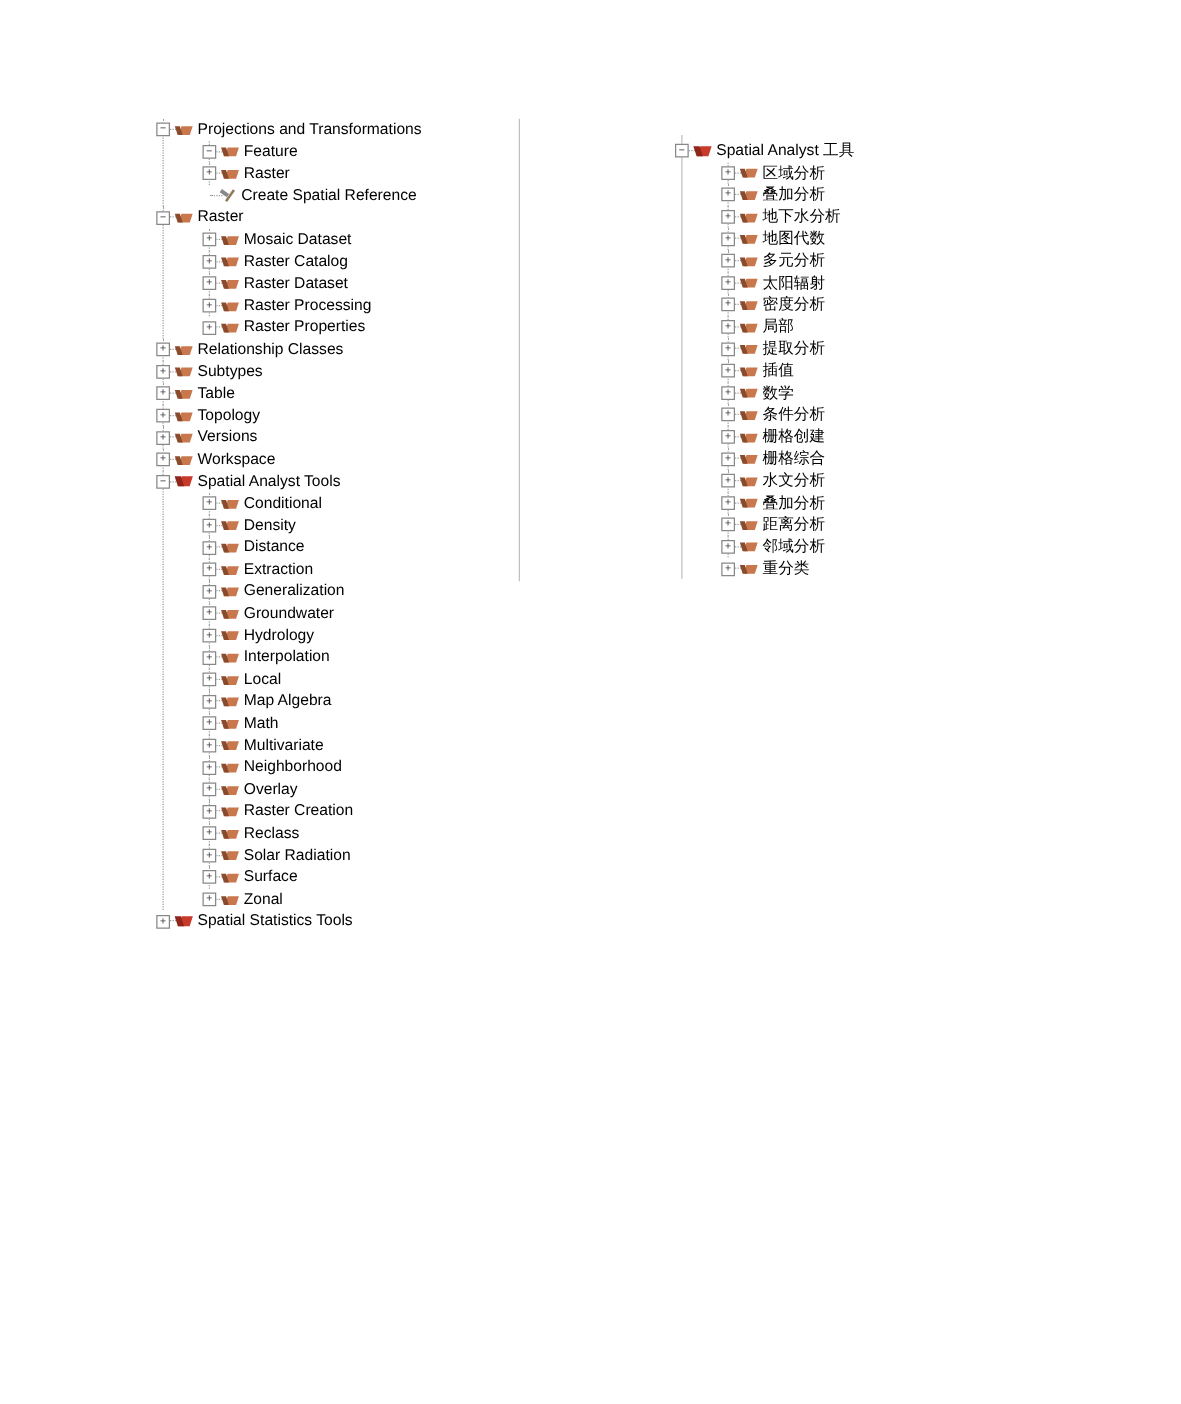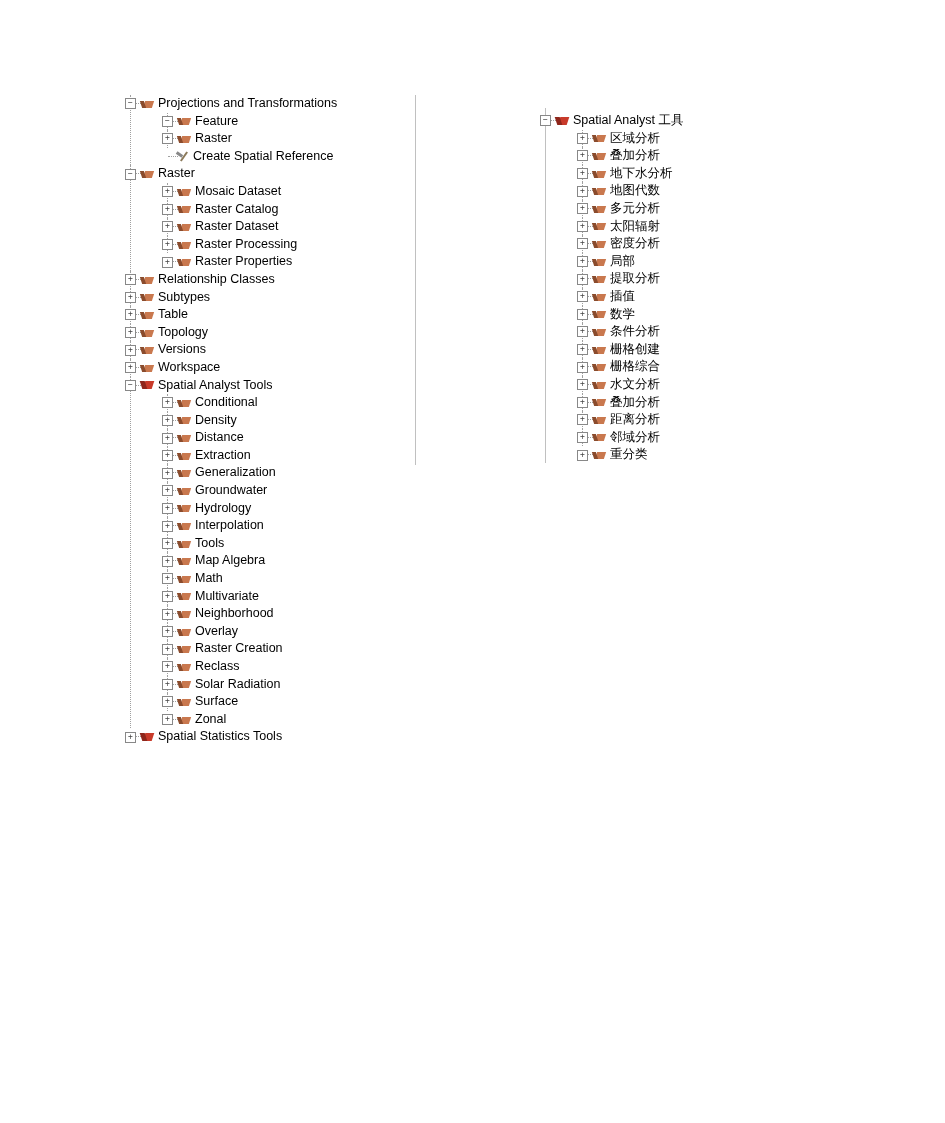--- a/index.html
+++ b/index.html
@@ -217,21 +217,21 @@
               <div class="row">
                 <span class="exp ">+</span>
                 <span class="ico ico-tset"></span>
                 <span class="lbl">Interpolation</span>
               </div>
             </li>
             <li class="node">
               <div class="row">
                 <span class="exp ">+</span>
                 <span class="ico ico-tset"></span>
-                <span class="lbl">Tools</span>
+                <span class="lbl">Local</span>
               </div>
             </li>
             <li class="node">
               <div class="row">
                 <span class="exp ">+</span>
                 <span class="ico ico-tset"></span>
                 <span class="lbl">Map Algebra</span>
               </div>
             </li>
             <li class="node">

